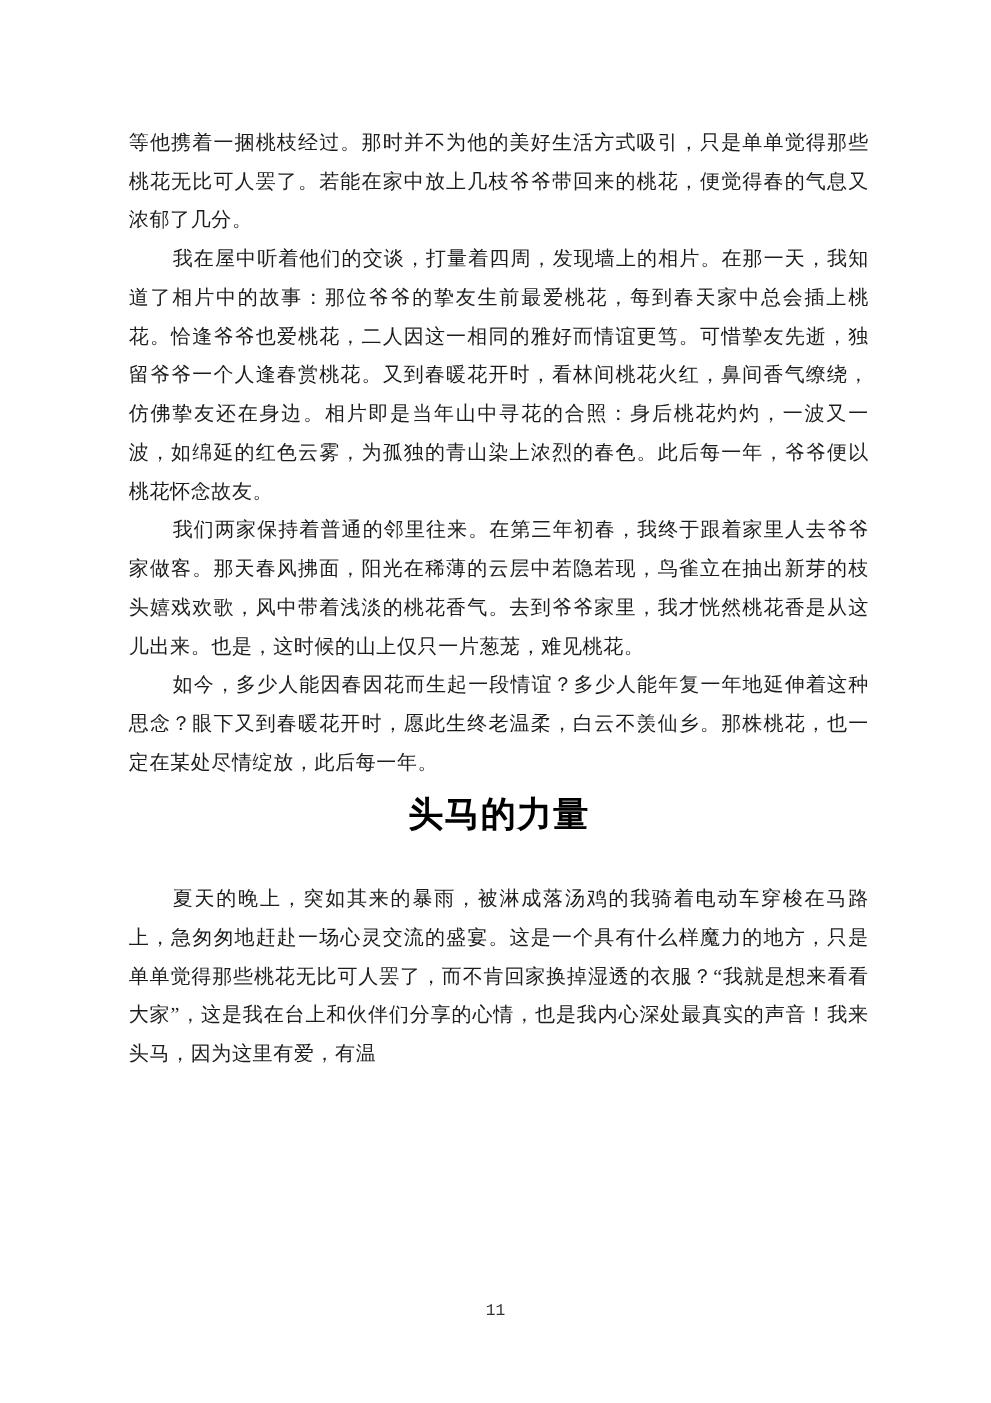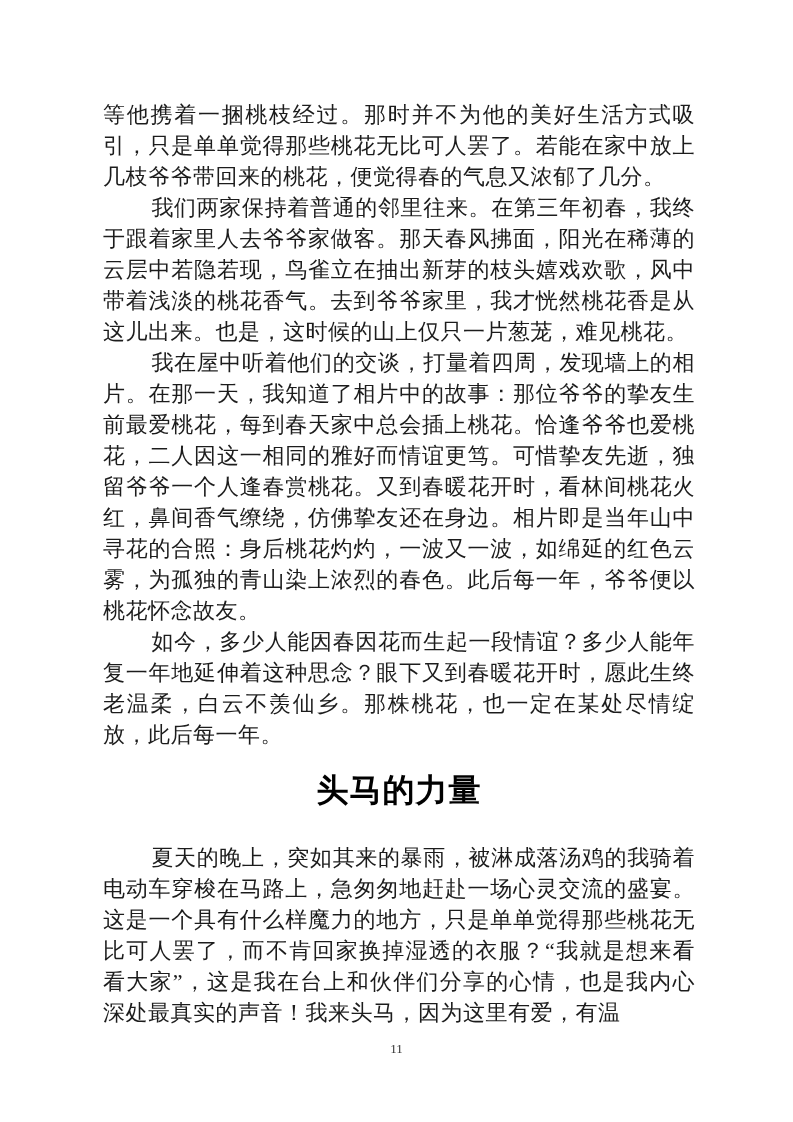--- a/index.html
+++ b/index.html
@@ -13,66 +13,66 @@
     color: #1c1c1c;
     overflow: hidden;
   }
   .content {
     position: absolute;
     left: 103px;
     top: 99px;
     width: 592px;
   }
   .para {
-    font-size: 22px;
+    font-size: 16px;
     line-height: 31px;
     letter-spacing: 0.5px;
     text-align: justify;
     text-indent: 2.2em;
     word-break: break-all;
   }
   .para.no-indent { text-indent: 0; }
   .attribution {
     float: right;
     letter-spacing: 0.5px;
   }
   .article-title {
     font-family: "Liberation Sans", "DejaVu Sans", sans-serif;
     font-weight: 700;
-    font-size: 32px;
+    font-size: 28px;
     line-height: 36px;
     color: #000000;
     text-align: center;
     letter-spacing: 1px;
-    margin-top: 22px;
+    margin-top: 8px;
     margin-bottom: 34px;
   }
   .page-number {
     position: absolute;
     top: 1040px;
     left: 0;
     width: 100%;
     text-align: center;
     font-size: 13px;
     line-height: 18px;
     color: #333333;
-    font-family: Liberation Serif, serif;
+    font-family: Liberation Mono, monospace;
   }
 </style>
 </head>
 <body>
 
 <div class="page">
   <div class="content">
 
     <p class="para no-indent">等他携着一捆桃枝经过。那时并不为他的美好生活方式吸引，只是单单觉得那些桃花无比可人罢了。若能在家中放上几枝爷爷带回来的桃花，便觉得春的气息又浓郁了几分。</p>
 
+    <p class="para">我在屋中听着他们的交谈，打量着四周，发现墙上的相片。在那一天，我知道了相片中的故事：那位爷爷的挚友生前最爱桃花，每到春天家中总会插上桃花。恰逢爷爷也爱桃花，二人因这一相同的雅好而情谊更笃。可惜挚友先逝，独留爷爷一个人逢春赏桃花。又到春暖花开时，看林间桃花火红，鼻间香气缭绕，仿佛挚友还在身边。相片即是当年山中寻花的合照：身后桃花灼灼，一波又一波，如绵延的红色云雾，为孤独的青山染上浓烈的春色。此后每一年，爷爷便以桃花怀念故友。</p>
+
     <p class="para">我们两家保持着普通的邻里往来。在第三年初春，我终于跟着家里人去爷爷家做客。那天春风拂面，阳光在稀薄的云层中若隐若现，鸟雀立在抽出新芽的枝头嬉戏欢歌，风中带着浅淡的桃花香气。去到爷爷家里，我才恍然桃花香是从这儿出来。也是，这时候的山上仅只一片葱茏，难见桃花。</p>
-
-    <p class="para">我在屋中听着他们的交谈，打量着四周，发现墙上的相片。在那一天，我知道了相片中的故事：那位爷爷的挚友生前最爱桃花，每到春天家中总会插上桃花。恰逢爷爷也爱桃花，二人因这一相同的雅好而情谊更笃。可惜挚友先逝，独留爷爷一个人逢春赏桃花。又到春暖花开时，看林间桃花火红，鼻间香气缭绕，仿佛挚友还在身边。相片即是当年山中寻花的合照：身后桃花灼灼，一波又一波，如绵延的红色云雾，为孤独的青山染上浓烈的春色。此后每一年，爷爷便以桃花怀念故友。</p>
 
     <p class="para"><span>如今，多少人能因春因花而生起一段情谊？多少人能年复一年地延伸着这种思念？眼下又到春暖花开时，愿此生终老温柔，白云不羡仙乡。那株桃花，也一定在某处尽情绽放，此后每一年。</span></p>
 
     <h1 class="article-title">头马的力量</h1>
 
     <p class="para">夏天的晚上，突如其来的暴雨，被淋成落汤鸡的我骑着电动车穿梭在马路上，急匆匆地赶赴一场心灵交流的盛宴。这是一个具有什么样魔力的地方，只是单单觉得那些桃花无比可人罢了，而不肯回家换掉湿透的衣服？“我就是想来看看大家”，这是我在台上和伙伴们分享的心情，也是我内心深处最真实的声音！我来头马，因为这里有爱，有温</p>
 
   </div>
 
   <div class="page-number">11</div>

